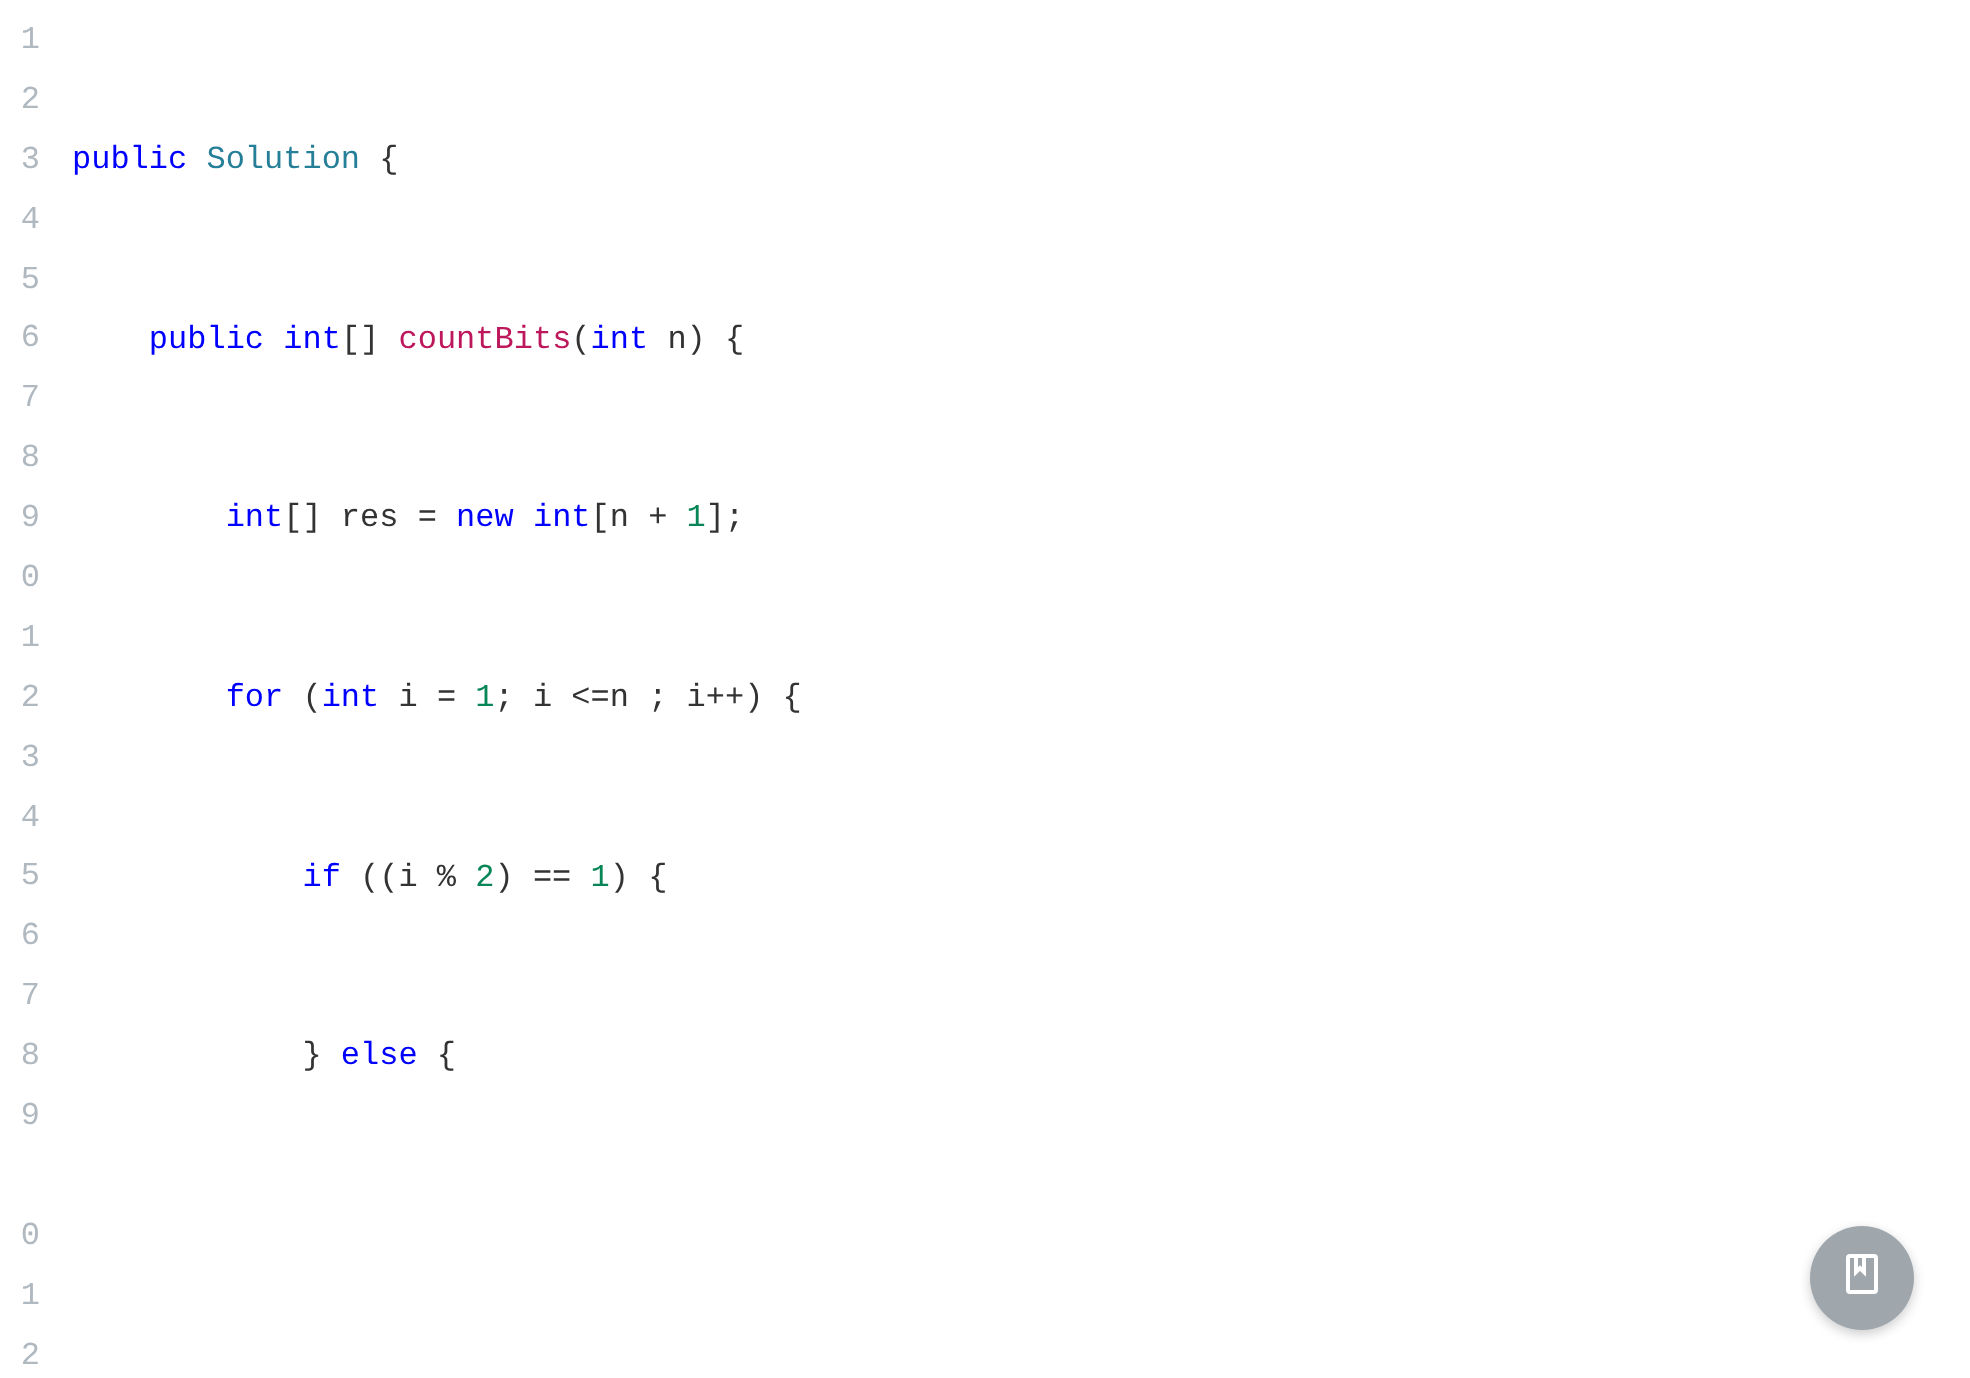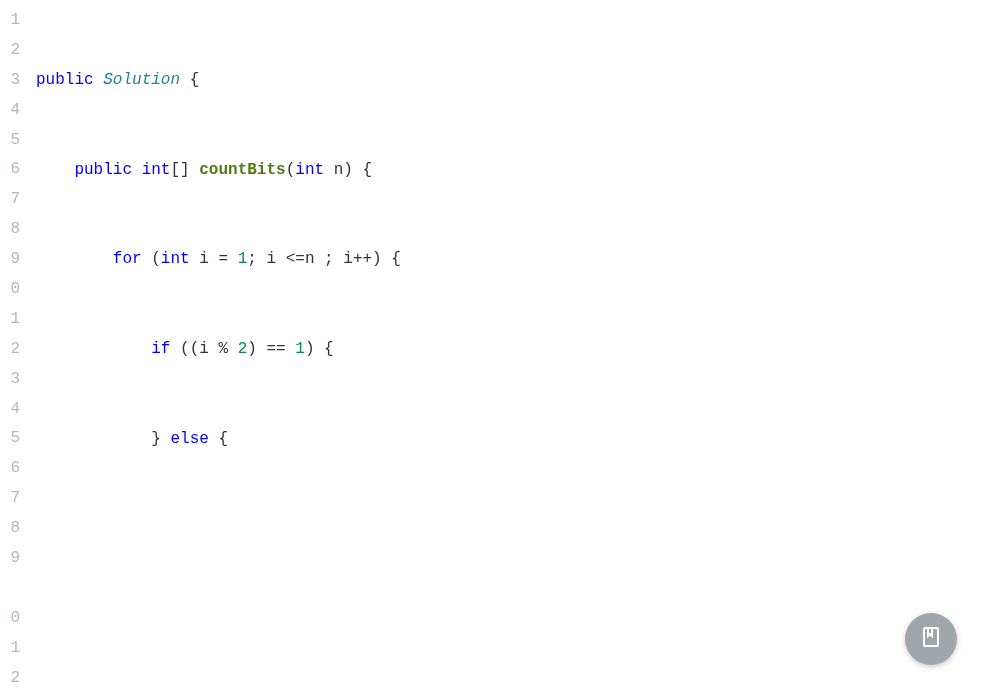--- a/index.html
+++ b/index.html
@@ -3,22 +3,22 @@
 <meta charset="utf-8">
 <style>
   * { margin:0; padding:0; box-sizing:border-box; }
   html,body { width:985px; height:689px; background:#fff; font-family:Consolas,"Courier New",monospace; font-size:16px; overflow:hidden; }
   .editor { display:flex; width:100%; height:100%; }
   .gutter { width:24px; text-align:right; color:#b0b8c0; padding:6px 4px 0 0; font-size:16px; line-height:29.9px; user-select:none; }
   .gutter div { height:29.9px; }
   .code { flex:1; padding:6px 0 0 12px; font-size:16px; line-height:29.9px; color:#333; white-space:pre; }
   .line { height:29.9px; position:relative; }
   .kw { color:#0000ff; }
-  .cls { color:#267f99;font-style:italic; }
-  .fn { color:#4d7c0f;font-weight:bold; }
+  .cls { color:#267f99; }
+  .fn { color:#be185d; }
   .num { color:#098658; }
   .fab { position:fixed; right:28px; bottom:24px; width:52px; height:52px; border-radius:50%; background:#9fa7ad; display:flex; align-items:center; justify-content:center; box-shadow:0 2px 6px rgba(0,0,0,0.2); }
   .fab svg { width:24px; height:24px; stroke:#fff; fill:none; stroke-width:2; }
 </style>
 </head>
 <body>
 
 <div class="editor">
   <div class="gutter">
     <div>1</div>
@@ -42,20 +42,21 @@
     <div>9</div>
     <div></div>
     <div>0</div>
     <div>1</div>
     <div>2</div>
   </div>
 
   <div class="code">
     <div class="line"><span class="kw">public</span> <span class="cls">Solution</span> <span>{</span></div>
     <div class="line">    <span class="kw">public</span> <span class="kw">int</span><span>[] </span><span class="fn">countBits</span><span>(</span><span class="kw">int</span><span> n) {</span></div>
+    <div class="line">        <span class="kw">int</span><span>[] res = </span><span class="kw">new</span><span> </span><span class="kw">int</span><span>[n + </span><span class="num">1</span><span>];</span></div>
     <div class="line">        <span class="kw">for</span><span> (</span><span class="kw">int</span><span> i = </span><span class="num">1</span><span>; i &lt;=n ; i++) {</span></div>
     <div class="line">            <span class="kw">if</span><span> ((i % </span><span class="num">2</span><span>) == </span><span class="num">1</span><span>) {</span></div>
     <div class="line">            <span>} </span><span class="kw">else</span><span> {</span></div>
     
     
     
     
     
     
     

